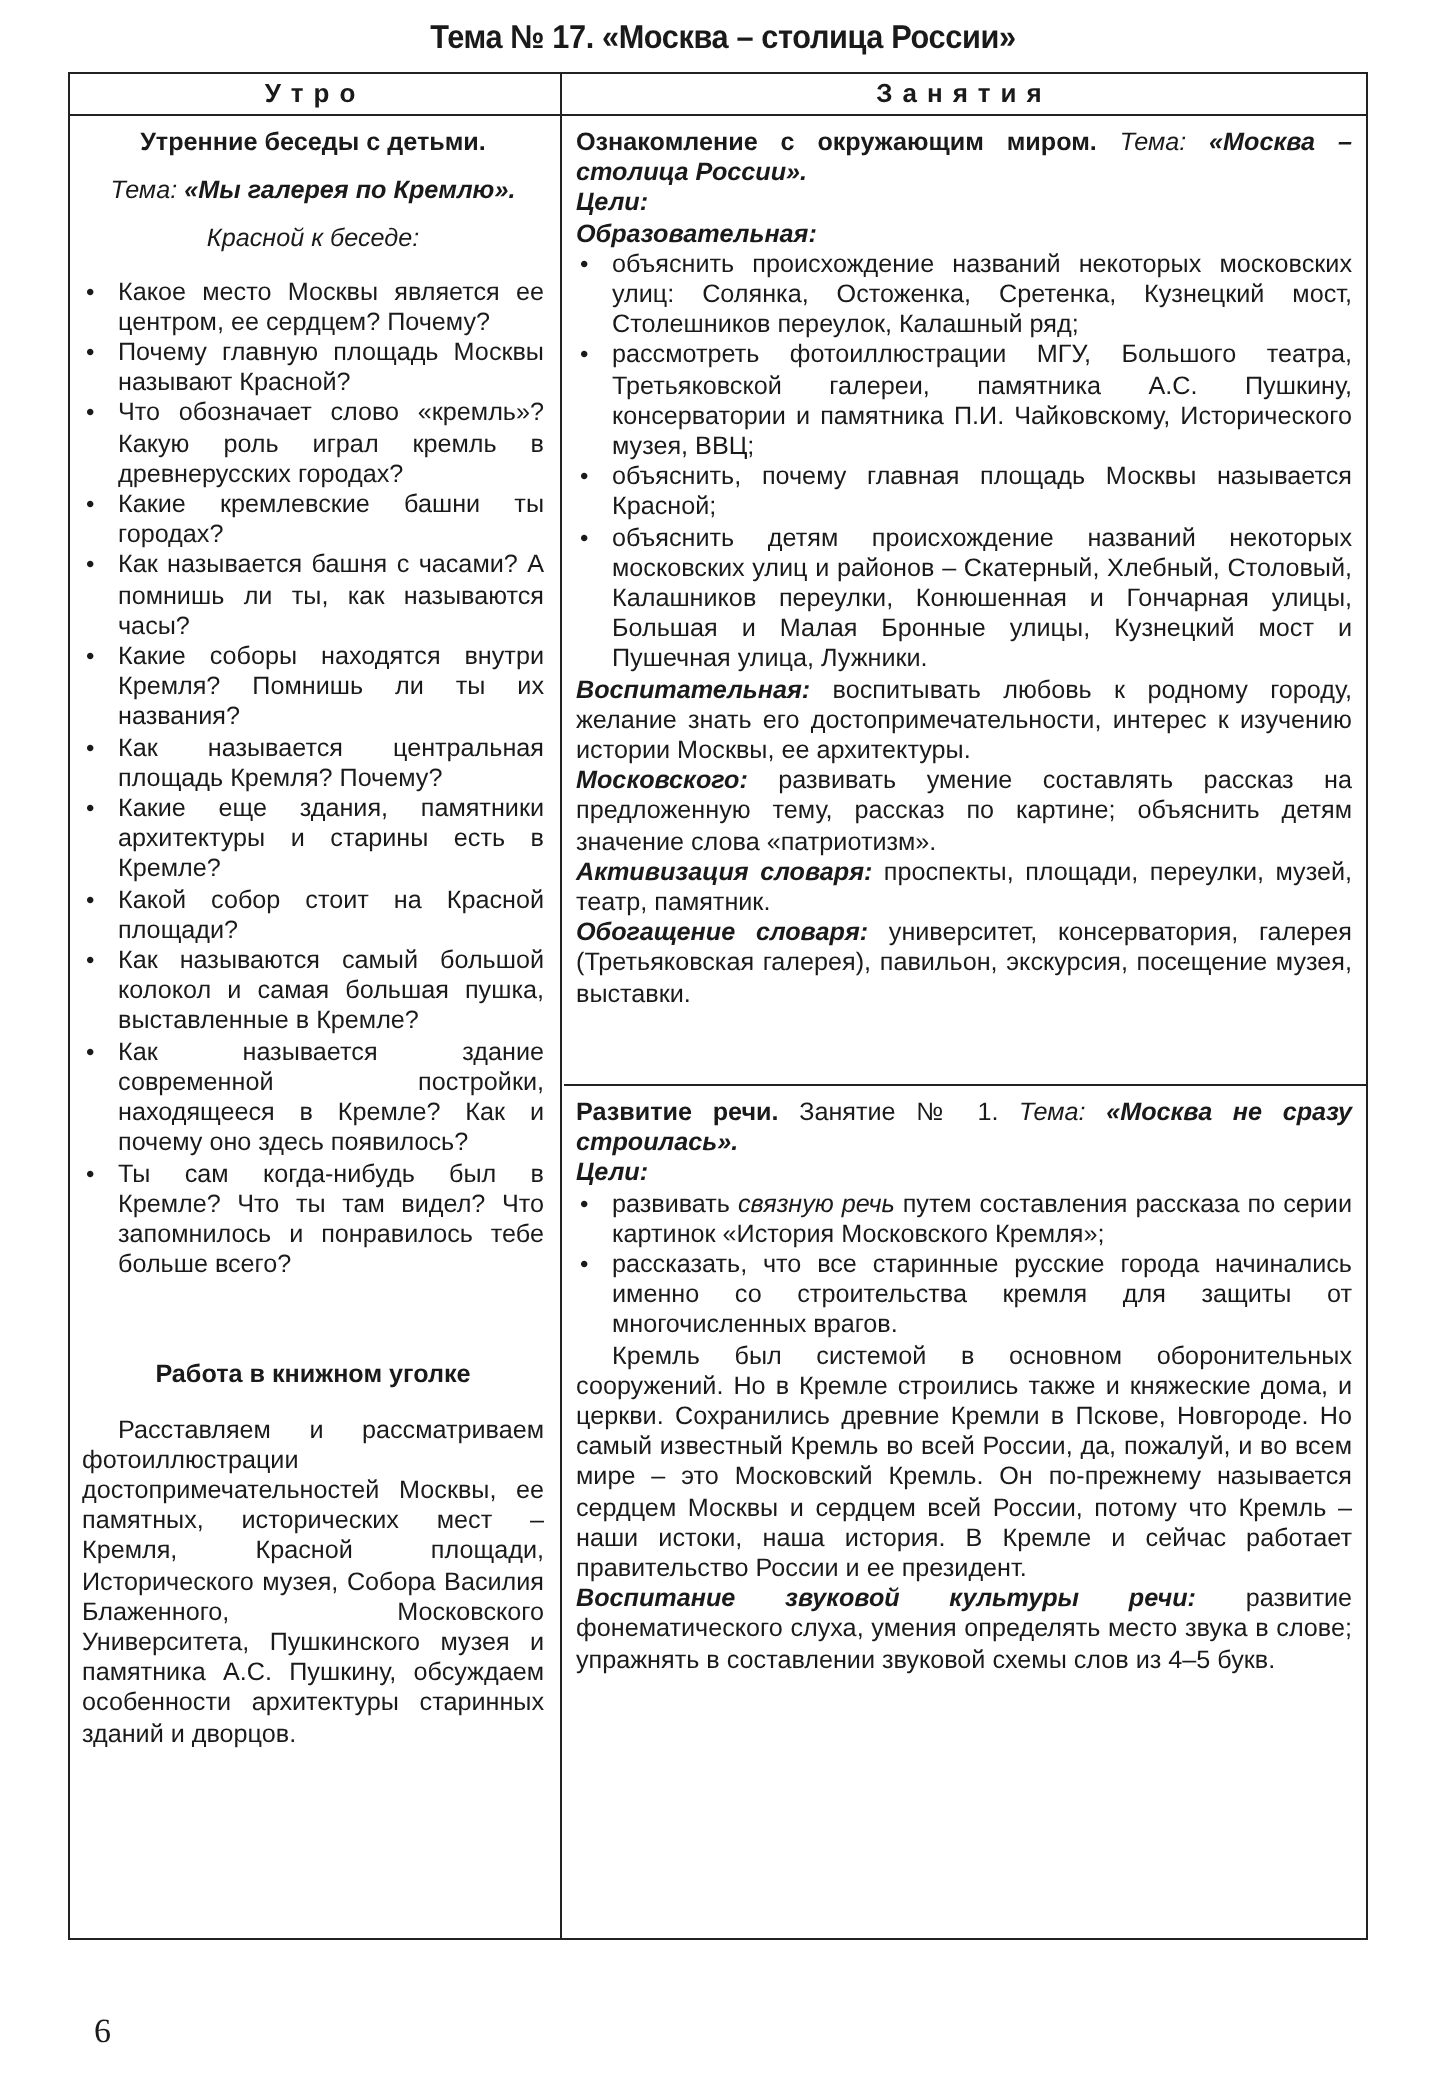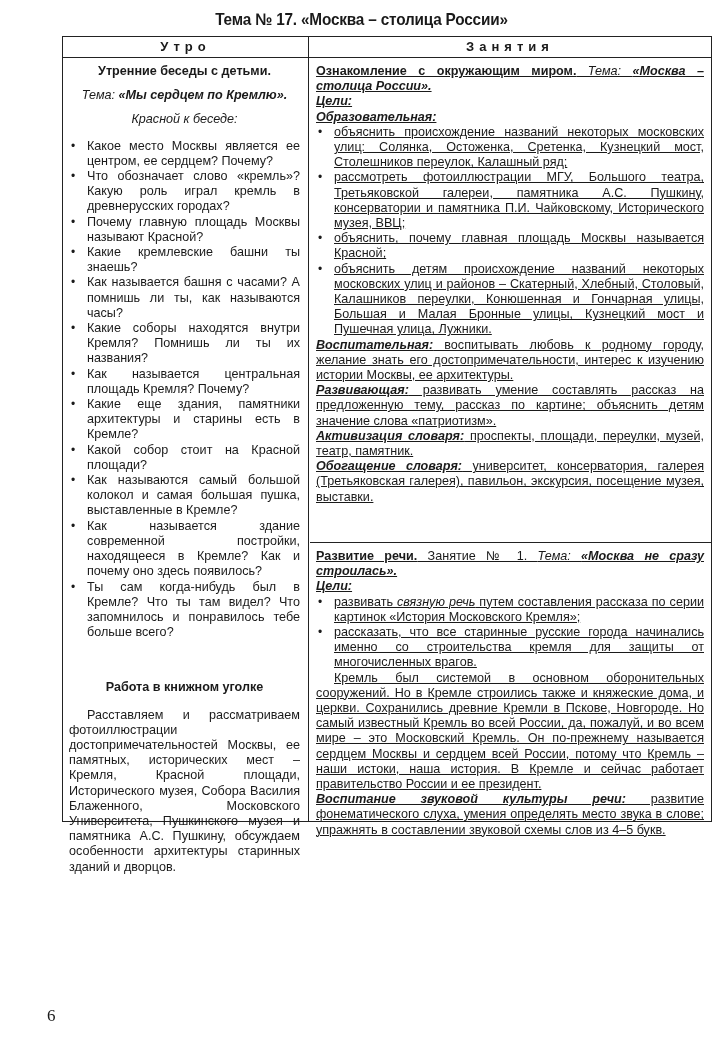--- a/index.html
+++ b/index.html
@@ -6,21 +6,21 @@
     body {
       width: 723px; height: 1048px; position: relative; overflow: hidden;
       font-family: "Liberation Sans", sans-serif; color: #1a1a1a;
     }
     .page-title {
       position: absolute; left: 0; top: 10px; width: 723px; text-align: center;
       font-family: "Liberation Sans", sans-serif; font-weight: bold; font-size: 16.5px;
       letter-spacing: -0.2px; transform: scaleX(0.93);
     }
     .table {
-      position: absolute; left: 62px; top: 36px; width: 650px; height: 786px;
+      position: absolute; left: 34px; top: 36px; width: 650px; height: 934px;
       border: 1.5px solid #222; box-sizing: border-box;
     }
     .header-row {
       position: absolute; left: 0; top: 0; right: 0; height: 20px;
       border-bottom: 1.5px solid #222; display: flex;
     }
     .header-cell {
       height: 20px; line-height: 19px; text-align: center; font-weight: bold;
       font-size: 13px; letter-spacing: 5px;
     }
@@ -28,21 +28,21 @@
     .header-right { flex: 1; }
     .col-divider {
       position: absolute; left: 245px; top: 20px; bottom: 0; width: 1.3px; background: #222;
     }
     .left-col {
       position: absolute; left: 0; top: 21px; width: 245px; padding: 6px 8px 0 6px; box-sizing: border-box;
       font-size: 12.6px; line-height: 15.2px;
     }
     .right-col {
       position: absolute; left: 247px; top: 21px; right: 0; padding: 6px 7px 0 6px; box-sizing: border-box;
-      font-size: 12.6px; line-height: 15.2px; text-decoration: underline;
+      font-size: 12.6px; line-height: 15.2px;
     }
     .right-block-1 { height: 479px; border-bottom: 1.3px solid #222; margin: 0 -7px 0 -6px; padding: 0 7px 0 6px; box-sizing: border-box; }
     .right-block-2 { padding-top: 6px; }
     .justify { text-align: justify; }
     .b { font-weight: bold; }
     .i { font-style: italic; }
     .bi { font-weight: bold; font-style: italic; }
     .sect-head { font-weight: bold; text-align: center; margin: 0 0 9px 0; }
     .tema-line { font-style: italic; text-align: center; margin: 0 0 9px 0; }
     .q-head { font-style: italic; text-align: center; margin: 0 0 11px 0; }
@@ -65,27 +65,27 @@
 
 <div class="table">
   <div class="header-row">
     <div class="header-cell header-left">Утро</div>
     <div class="header-cell header-right">Занятия</div>
   </div>
   <div class="col-divider"></div>
 
   <div class="left-col">
     <div class="sect-head">Утренние беседы с детьми.</div>
-    <div class="tema-line"><span>Тема: </span><span class="bi">«Мы сердцем по Кремлю».</span></div>
+    <div class="tema-line"><span>Тема: </span><span class="bi">«Мы галерея по Кремлю».</span></div>
     <div class="q-head">Красной к беседе:</div>
     <ul>
       <li>Какое место Москвы является ее центром, ее сердцем? Почему?</li>
+      <li>Почему главную площадь Москвы называют Красной?</li>
       <li>Что обозначает слово «кремль»? Какую роль играл кремль в древнерусских городах?</li>
-      <li>Почему главную площадь Москвы называют Красной?</li>
-      <li>Какие кремлевские башни ты знаешь?</li>
+      <li>Какие кремлевские башни ты городах?</li>
       <li>Как называется башня с часами? А помнишь ли ты, как называются часы?</li>
       <li>Какие соборы находятся внутри Кремля? Помнишь ли ты их названия?</li>
       <li>Как называется центральная площадь Кремля? Почему?</li>
       <li>Какие еще здания, памятники архитектуры и старины есть в Кремле?</li>
       <li>Какой собор стоит на Красной площади?</li>
       <li>Как называются самый большой колокол и самая большая пушка, выставленные в Кремле?</li>
       <li>Как называется здание современной постройки, находящееся в Кремле? Как и почему оно здесь появилось?</li>
       <li>Ты сам когда-нибудь был в Кремле? Что ты там видел? Что запомнилось и понравилось тебе больше всего?</li>
     </ul>
     <div class="spacer-lg"></div>
@@ -98,21 +98,21 @@
       <p class="justify"><span class="b">Ознакомление с окружающим миром.</span><span class="i"> Тема: </span><span class="bi">«Москва – столица России».</span></p>
       <p class="bi">Цели:</p>
       <p class="bi">Образовательная:</p>
       <ul>
         <li>объяснить происхождение названий некоторых московских улиц: Солянка, Остоженка, Сретенка, Кузнецкий мост, Столешников переулок, Калашный ряд;</li>
         <li>рассмотреть фотоиллюстрации МГУ, Большого театра, Третьяковской галереи, памятника А.С. Пушкину, консерватории и памятника П.И. Чайковскому, Исторического музея, ВВЦ;</li>
         <li>объяснить, почему главная площадь Москвы называется Красной;</li>
         <li>объяснить детям происхождение названий некоторых московских улиц и районов – Скатерный, Хлебный, Столовый, Калашников переулки, Конюшенная и Гончарная улицы, Большая и Малая Бронные улицы, Кузнецкий мост и Пушечная улица, Лужники.</li>
       </ul>
       <p class="justify"><span class="bi">Воспитательная:</span><span> воспитывать любовь к родному городу, желание знать его достопримечательности, интерес к изучению истории Москвы, ее архитектуры.</span></p>
-      <p class="justify"><span class="bi">Развивающая:</span><span> развивать умение составлять рассказ на предложенную тему, рассказ по картине; объяснить детям значение слова «патриотизм».</span></p>
+      <p class="justify"><span class="bi">Московского:</span><span> развивать умение составлять рассказ на предложенную тему, рассказ по картине; объяснить детям значение слова «патриотизм».</span></p>
       <p class="justify"><span class="bi">Активизация словаря:</span><span> проспекты, площади, переулки, музей, театр, памятник.</span></p>
       <p class="justify"><span class="bi">Обогащение словаря:</span><span> университет, консерватория, галерея (Третьяковская галерея), павильон, экскурсия, посещение музея, выставки.</span></p>
     </div>
 
     <div class="right-block-2">
       <p class="justify"><span class="b">Развитие речи.</span><span>  Занятие № 1. </span><span class="i">Тема: </span><span class="bi">«Москва не сразу строилась».</span></p>
       <p class="bi">Цели:</p>
       <ul>
         <li><span>развивать </span><span class="i">связную речь</span><span> путем составления рассказа по серии картинок «История Московского Кремля»;</span></li>
         <li>рассказать, что все старинные русские города начинались именно со строительства кремля для защиты от многочисленных врагов.</li>

